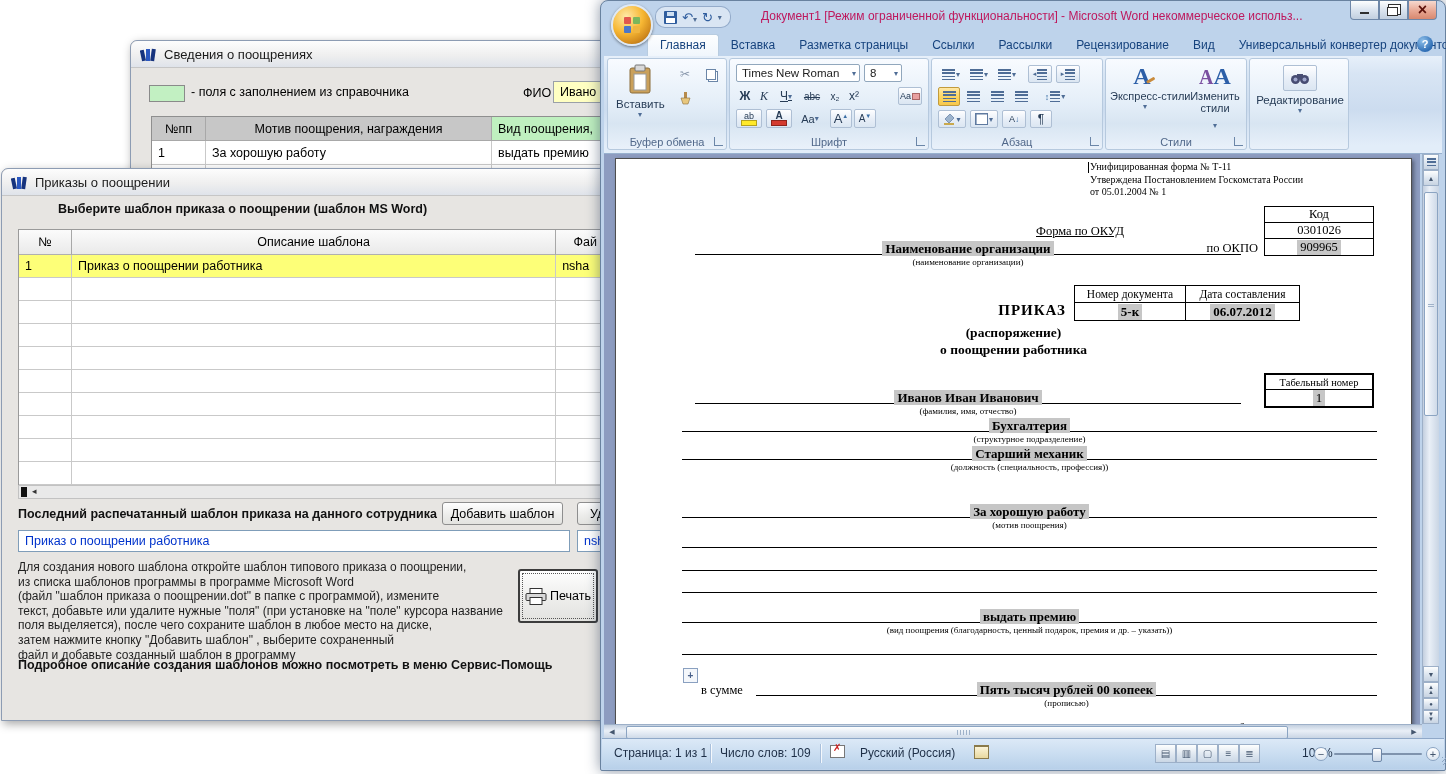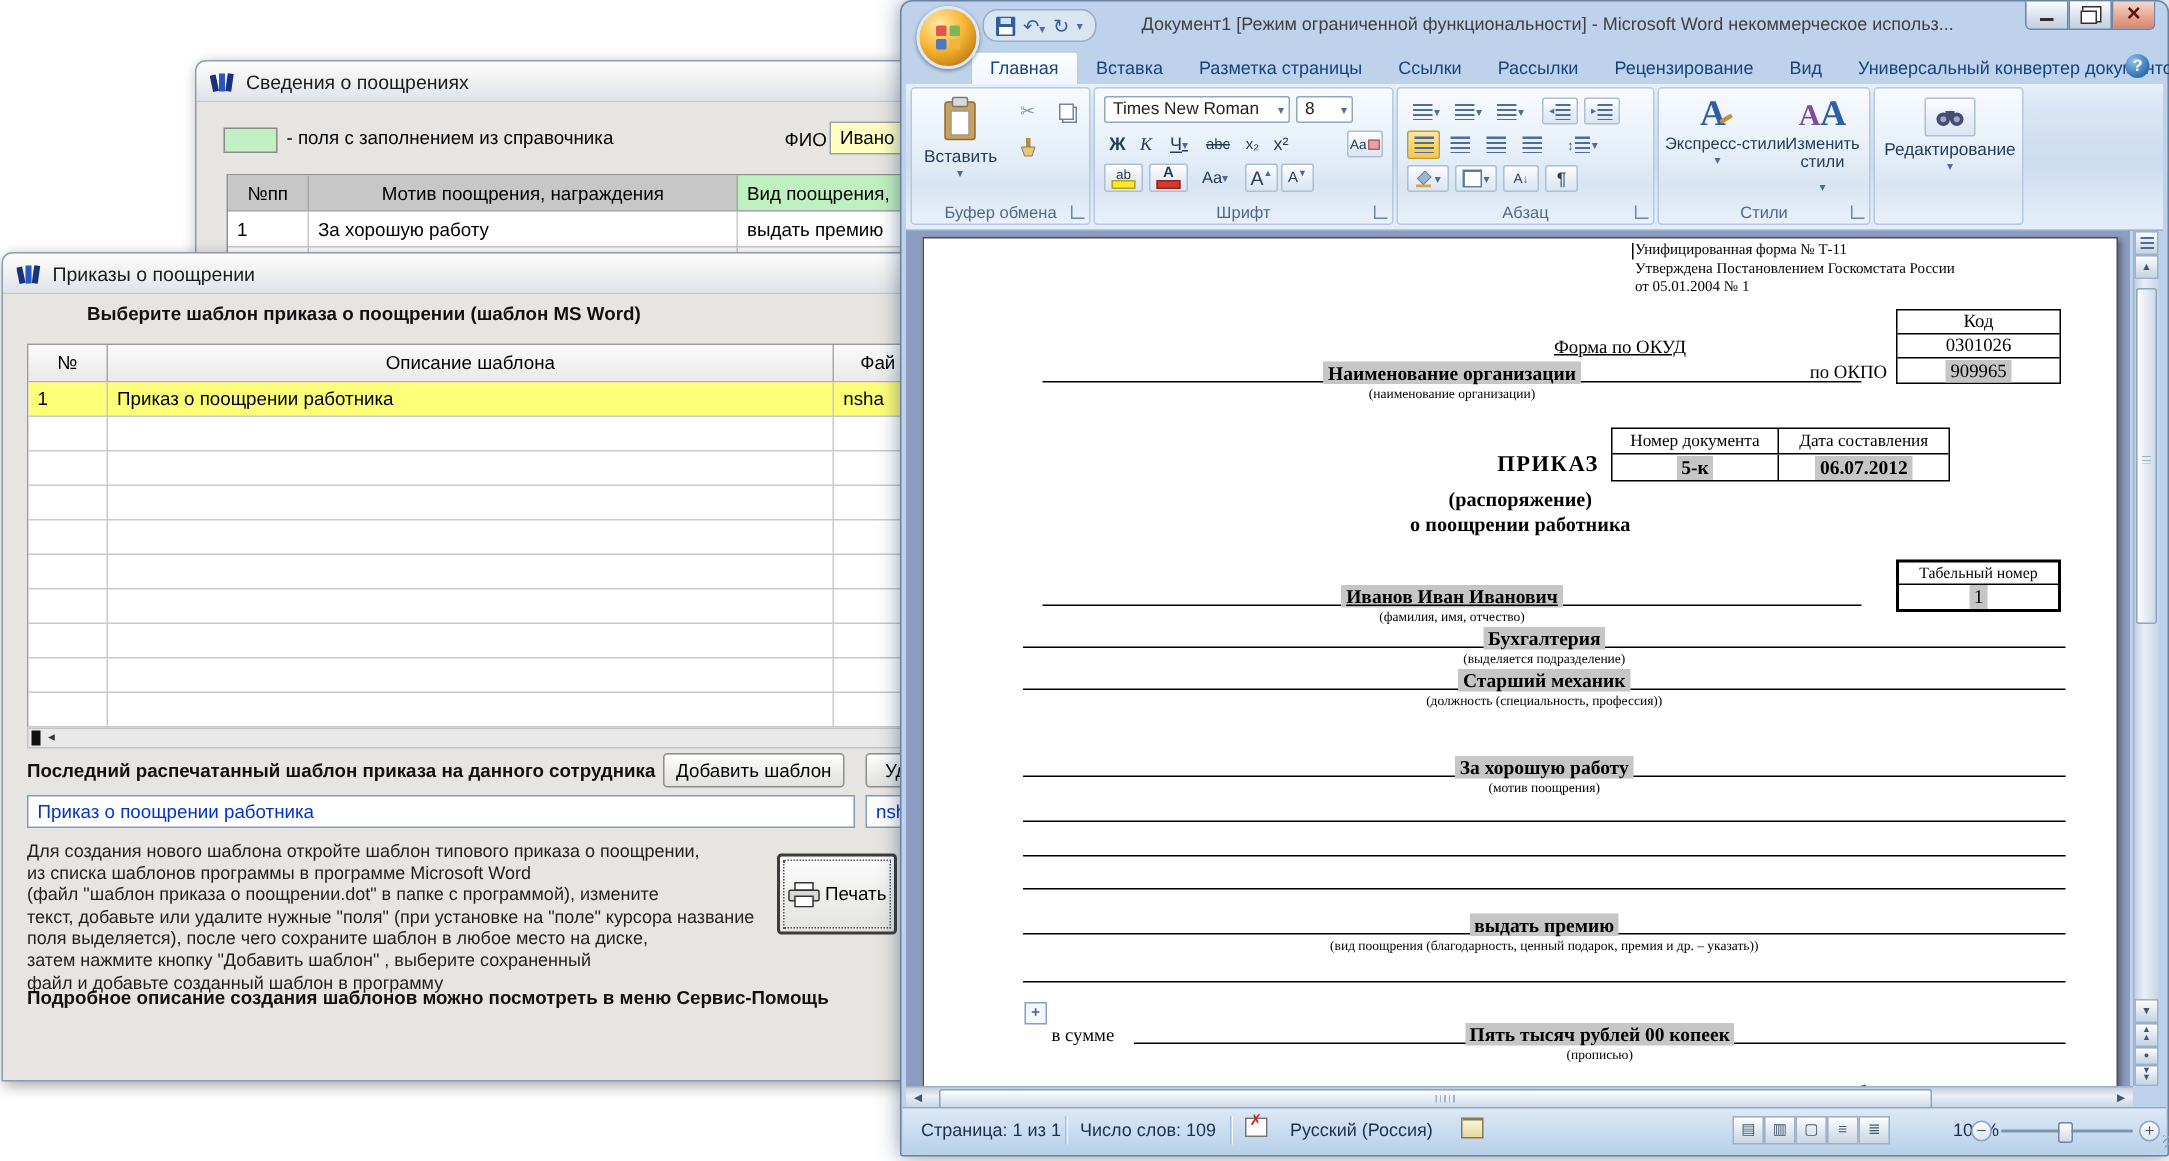--- a/index.html
+++ b/index.html
@@ -26,21 +26,21 @@
   .btn{position:absolute;display:flex;align-items:center;justify-content:center;
        background:linear-gradient(#fefefe,#ececea 60%,#e3e3e0);border:1px solid #8e8e8e;border-radius:3px;
        font-size:12.5px;color:#000;box-sizing:border-box;}
   .tfield{position:absolute;background:#fff;border:1px solid #7f9db9;font-size:12.5px;color:#0033cc;
           display:flex;align-items:center;padding:0 6px;box-sizing:border-box;white-space:nowrap;overflow:hidden;}
   .instr{font-size:12px;line-height:14.6px;color:#1f1f1f;white-space:nowrap;}
 
   
   #word{position:absolute;left:600px;top:0;width:846px;height:771px;background:#bed3eb;
         border:1px solid #69829f;border-radius:8px 8px 2px 2px;box-shadow:0 0 14px rgba(30,50,80,.5);box-sizing:border-box;}
-  .wtitle{position:absolute;left:160px;top:8px;font-size:12px;color:#404040;white-space:nowrap;}
+  .wtitle{position:absolute;left:160px;top:8px;font-size:12px;color:#be185d;white-space:nowrap;}
   .offbtn{position:absolute;left:10px;top:3px;width:38px;height:38px;border-radius:50%;
           background:radial-gradient(circle at 35% 28%,#ffe9a8,#f7b733 45%,#d18a1e 72%,#8a5712);
           border:2px solid #dfe9f5;box-shadow:0 1px 3px rgba(0,0,0,.45);display:flex;align-items:center;justify-content:center;z-index:6;}
   .offgrid{width:16px;height:16px;display:grid;grid-template-columns:7px 7px;grid-template-rows:7px 7px;gap:2px;}
   .offgrid span{border-radius:1px;}
   .qat{position:absolute;left:54px;top:5px;height:20px;display:flex;align-items:center;gap:5px;padding:0 8px;
        background:rgba(255,255,255,.42);border:1px solid rgba(110,140,180,.65);border-radius:10px;}
   .qico{font-size:13px;color:#2f5d9e;line-height:1;}
   .winctl{position:absolute;right:8px;top:0;display:flex;}
   .wbtn{width:29px;height:19px;border:1px solid #6e87a8;border-top:none;display:flex;align-items:center;justify-content:center;
@@ -509,25 +509,25 @@
       <div class="abs" style="left:0;top:166px;width:795px;text-align:center;font-size:13.5px;font-weight:bold;">(распоряжение)</div>
       <div class="abs" style="left:0;top:183px;width:795px;text-align:center;font-size:13.5px;font-weight:bold;">о поощрении работника</div>
 
       <div class="dtbl" style="left:648px;top:214px;width:110px;border-width:2px;">
         <div class="dtc" style="height:15px;border-bottom:1px solid #000;font-size:10.5px;">Табельный номер</div>
         <div class="dtc" style="height:16px;font-size:13px;">
             <span class="hl">1</span>
           </div>
       </div>
 
-      <div class="lineval" style="left:79px;top:231px;width:546px;height:14px;text-decoration:underline;"><span class="hl">Иванов Иван Иванович</span></div>
+      <div class="lineval" style="left:79px;top:231px;width:546px;height:14px;"><span class="hl">Иванов Иван Иванович</span></div>
       <div class="fcap" style="left:79px;top:247px;width:546px;">(фамилия, имя, отчество)</div>
 
       <div class="lineval" style="left:66px;top:259px;width:695px;height:14px;"><span class="hl">Бухгалтерия</span></div>
-      <div class="fcap" style="left:66px;top:275px;width:695px;">(выделяется подразделение)</div>
+      <div class="fcap" style="left:66px;top:275px;width:695px;">(структурное подразделение)</div>
 
       <div class="lineval" style="left:66px;top:287px;width:695px;height:14px;"><span class="hl">Старший механик</span></div>
       <div class="fcap" style="left:66px;top:303px;width:695px;">(должность (специальность, профессия))</div>
 
       <div class="lineval" style="left:66px;top:345px;width:695px;height:14px;"><span class="hl">За хорошую работу</span></div>
       <div class="fcap" style="left:66px;top:361px;width:695px;">(мотив поощрения)</div>
 
       <div class="fline" style="left:66px;top:388px;width:695px;"></div>
       <div class="fline" style="left:66px;top:411px;width:695px;"></div>
       <div class="fline" style="left:66px;top:433px;width:695px;"></div>

